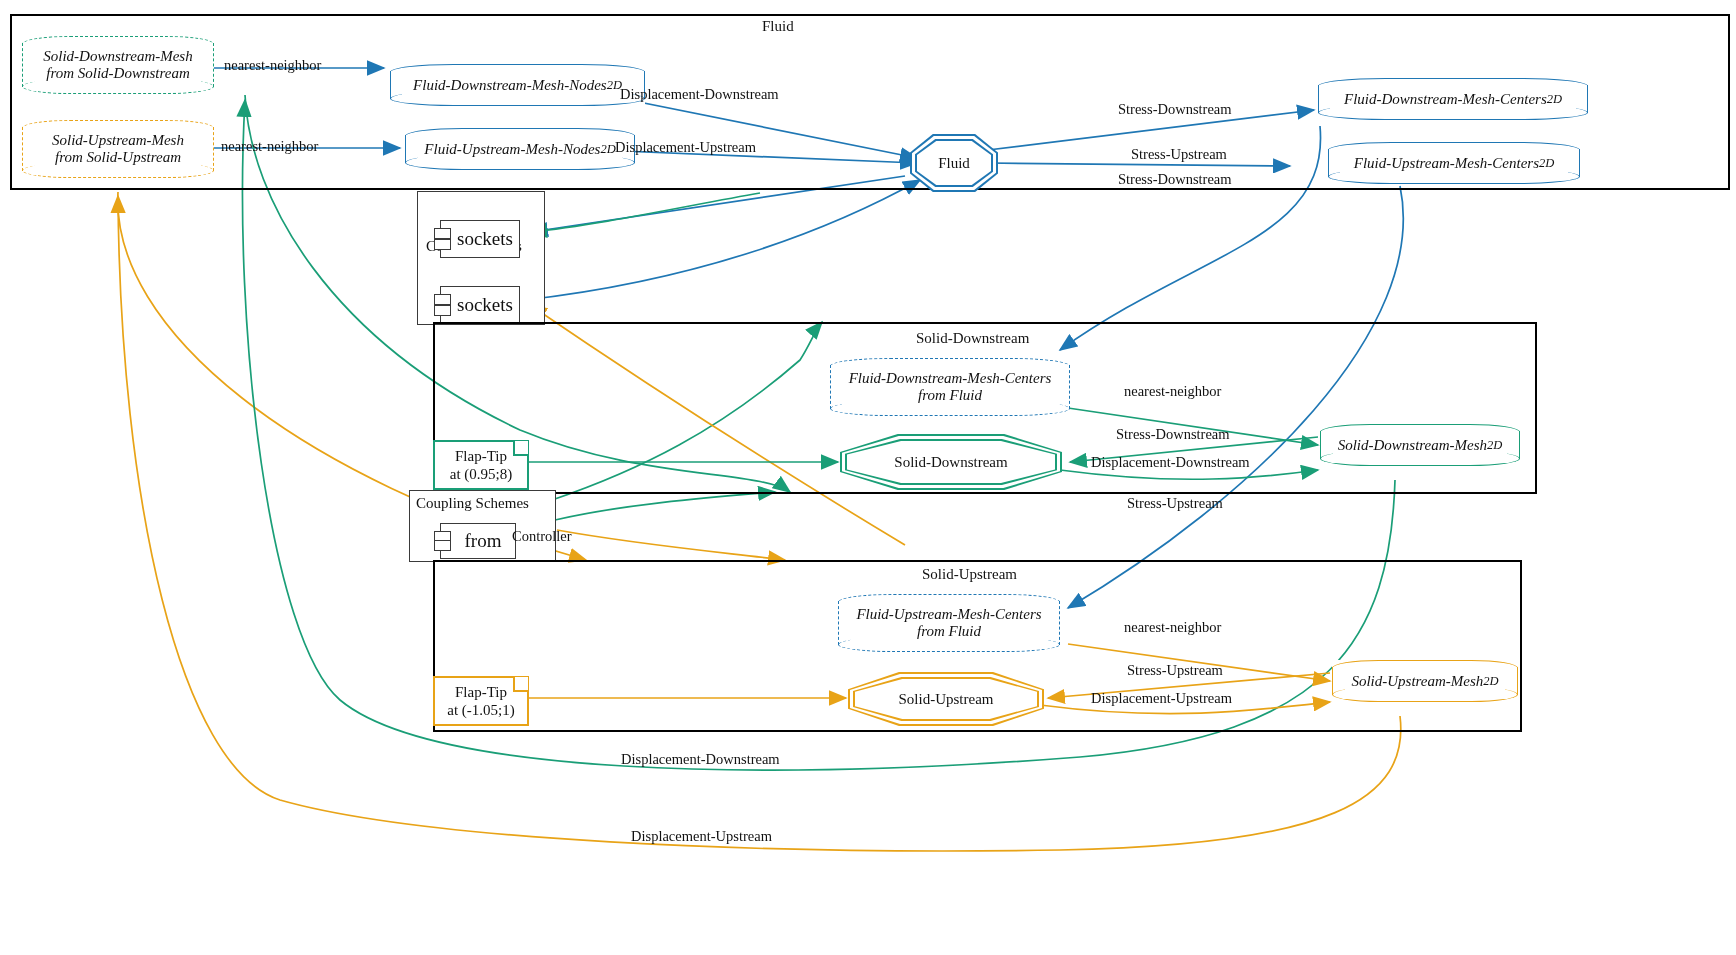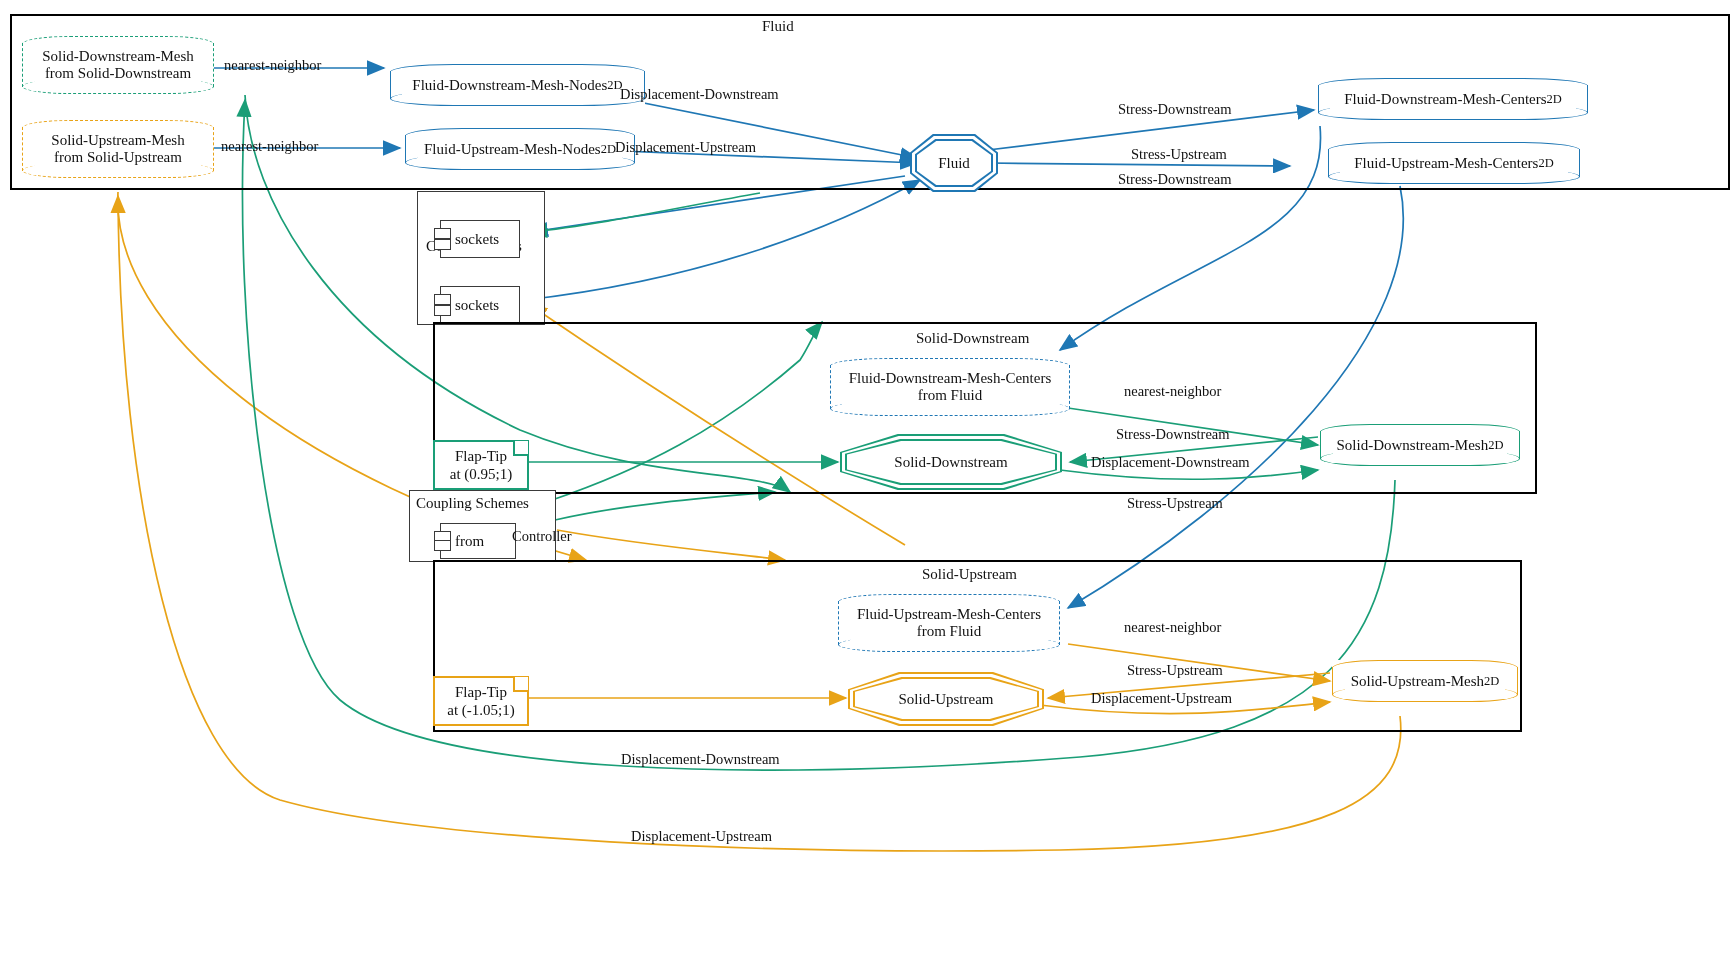--- a/index.html
+++ b/index.html
@@ -14,21 +14,21 @@
   .cyl .body{position:absolute;left:0;right:0;top:7px;bottom:7px;border-left:1.6px solid var(--c);
              border-right:1.6px solid var(--c);background:#fff;}
   .cyl .top{position:absolute;left:0;right:0;top:0;height:14px;border:1.6px solid var(--c);
             border-radius:50%/100%;background:#fff;}
   .cyl .bot{position:absolute;left:0;right:0;bottom:0;height:14px;border:1.6px solid var(--c);
             border-radius:50%/100%;border-top:none;background:transparent;}
   .cyl.dash .body{border-left:1.8px dashed var(--c);border-right:1.8px dashed var(--c);}
   .cyl.dash .top{border:1.8px dashed var(--c);}
   .cyl.dash .bot{border:1.8px dashed var(--c);border-top:none;}
   .cyl .txt{position:absolute;left:0;right:0;top:0;bottom:0;display:flex;align-items:center;
-            justify-content:center;text-align:left;font-size:15px;color:#111;}
+            justify-content:center;text-align:left;font-size:15px;color:#111;font-style:italic;}
   
   .oct{position:absolute;}
   .oct .o1,.oct .o2{position:absolute;background:#fff;
       clip-path:polygon(26% 0,74% 0,100% 32%,100% 68%,74% 100%,26% 100%,0 68%,0 32%);}
   .oct .o1{left:0;top:0;right:0;bottom:0;background:var(--c);}
   .oct .o2{left:2px;top:2px;right:2px;bottom:2px;background:#fff;}
   .oct .o3{position:absolute;left:5px;top:5px;right:5px;bottom:5px;background:var(--c);
       clip-path:polygon(26% 0,74% 0,100% 32%,100% 68%,74% 100%,26% 100%,0 68%,0 32%);}
   .oct .o4{position:absolute;left:7px;top:7px;right:7px;bottom:7px;background:#fff;
       clip-path:polygon(26% 0,74% 0,100% 32%,100% 68%,74% 100%,26% 100%,0 68%,0 32%);}
@@ -37,21 +37,21 @@
   
   .note{position:absolute;background:#fff;border:2px solid var(--c);}
   .note .fold{position:absolute;right:-1px;top:-1px;width:13px;height:13px;background:#fff;
               border-left:2px solid var(--c);border-bottom:2px solid var(--c);
               transform:none;}
   .note .txt{position:absolute;left:0;right:0;top:0;bottom:0;display:flex;flex-direction:column;
              align-items:center;justify-content:center;font-size:15px;color:#111;line-height:1.2;}
   
   .comp{position:absolute;background:#fff;border:1.6px solid #3a3a3a;}
   .comp .txt{position:absolute;left:14px;right:4px;top:0;bottom:0;display:flex;align-items:center;
-             justify-content:flex-start;font-size:15px;color:#111;}
+             justify-content:center;font-size:19px;color:#111;}
   .comp .tab{position:absolute;left:-7px;width:15px;height:9px;background:#fff;border:1.6px solid #3a3a3a;}
   .comp .tab.t1{top:7px;}
   .comp .tab.t2{bottom:7px;}
   .elabel{position:absolute;font-size:14.5px;color:#111;white-space:nowrap;background:transparent;}
 </style>
 </head>
 <body>
 
 <div id="canvas">
 
@@ -226,21 +226,21 @@
       <div class="o3"></div>
       <div class="o4"></div>
     <div class="txt">
         <span>Solid-Downstream</span>
       </div>
   </div>
   <div class="note" style="--c:#1a9e77;left:433px;top:440px;width:92px;height:46px;">
     <div class="fold"></div>
     <div class="txt">
       <span>Flap-Tip</span>
-      <span>at (0.95;1)</span>
+      <span>at (0.95;8)</span>
     </div>
   </div>
 
   <div class="subframe" style="left:409px;top:490px;width:145px;height:70px;"></div>
   <div class="grp-title" style="left:416px;top:495px;">Coupling Schemes</div>
   <div class="comp" style="left:440px;top:523px;width:74px;height:34px;">
     <div class="tab t1"></div>
     <div class="tab t2"></div>
     <div class="txt">
         <span>from</span>

